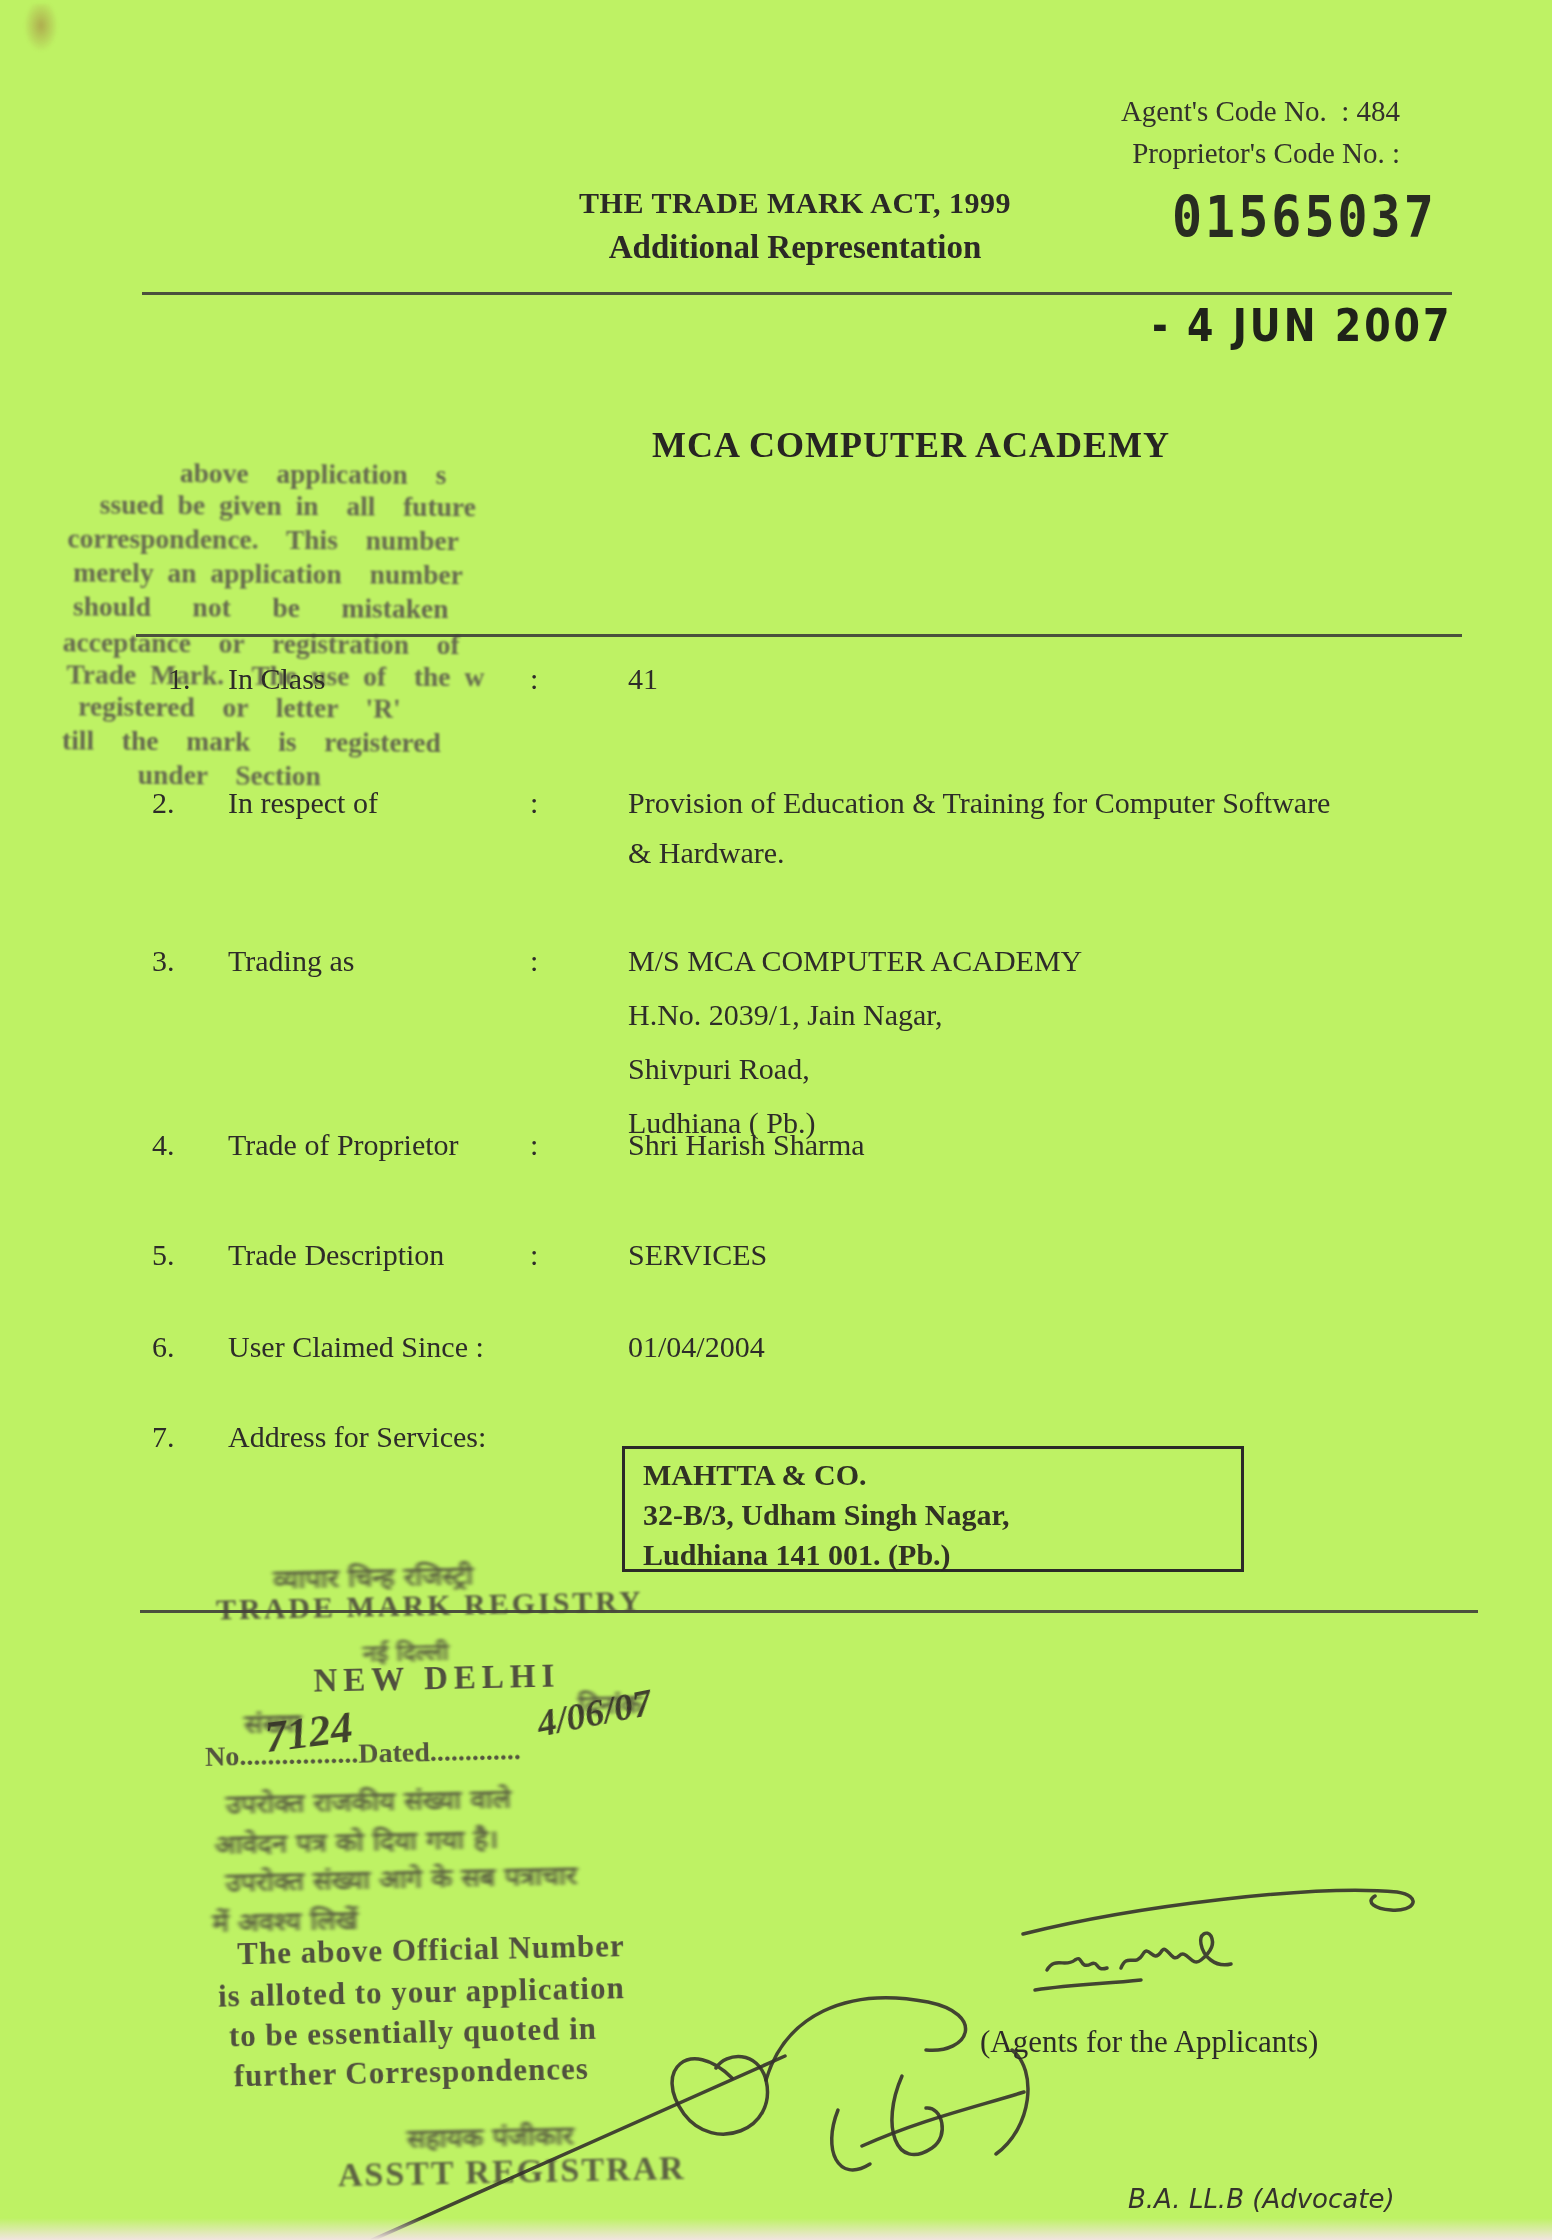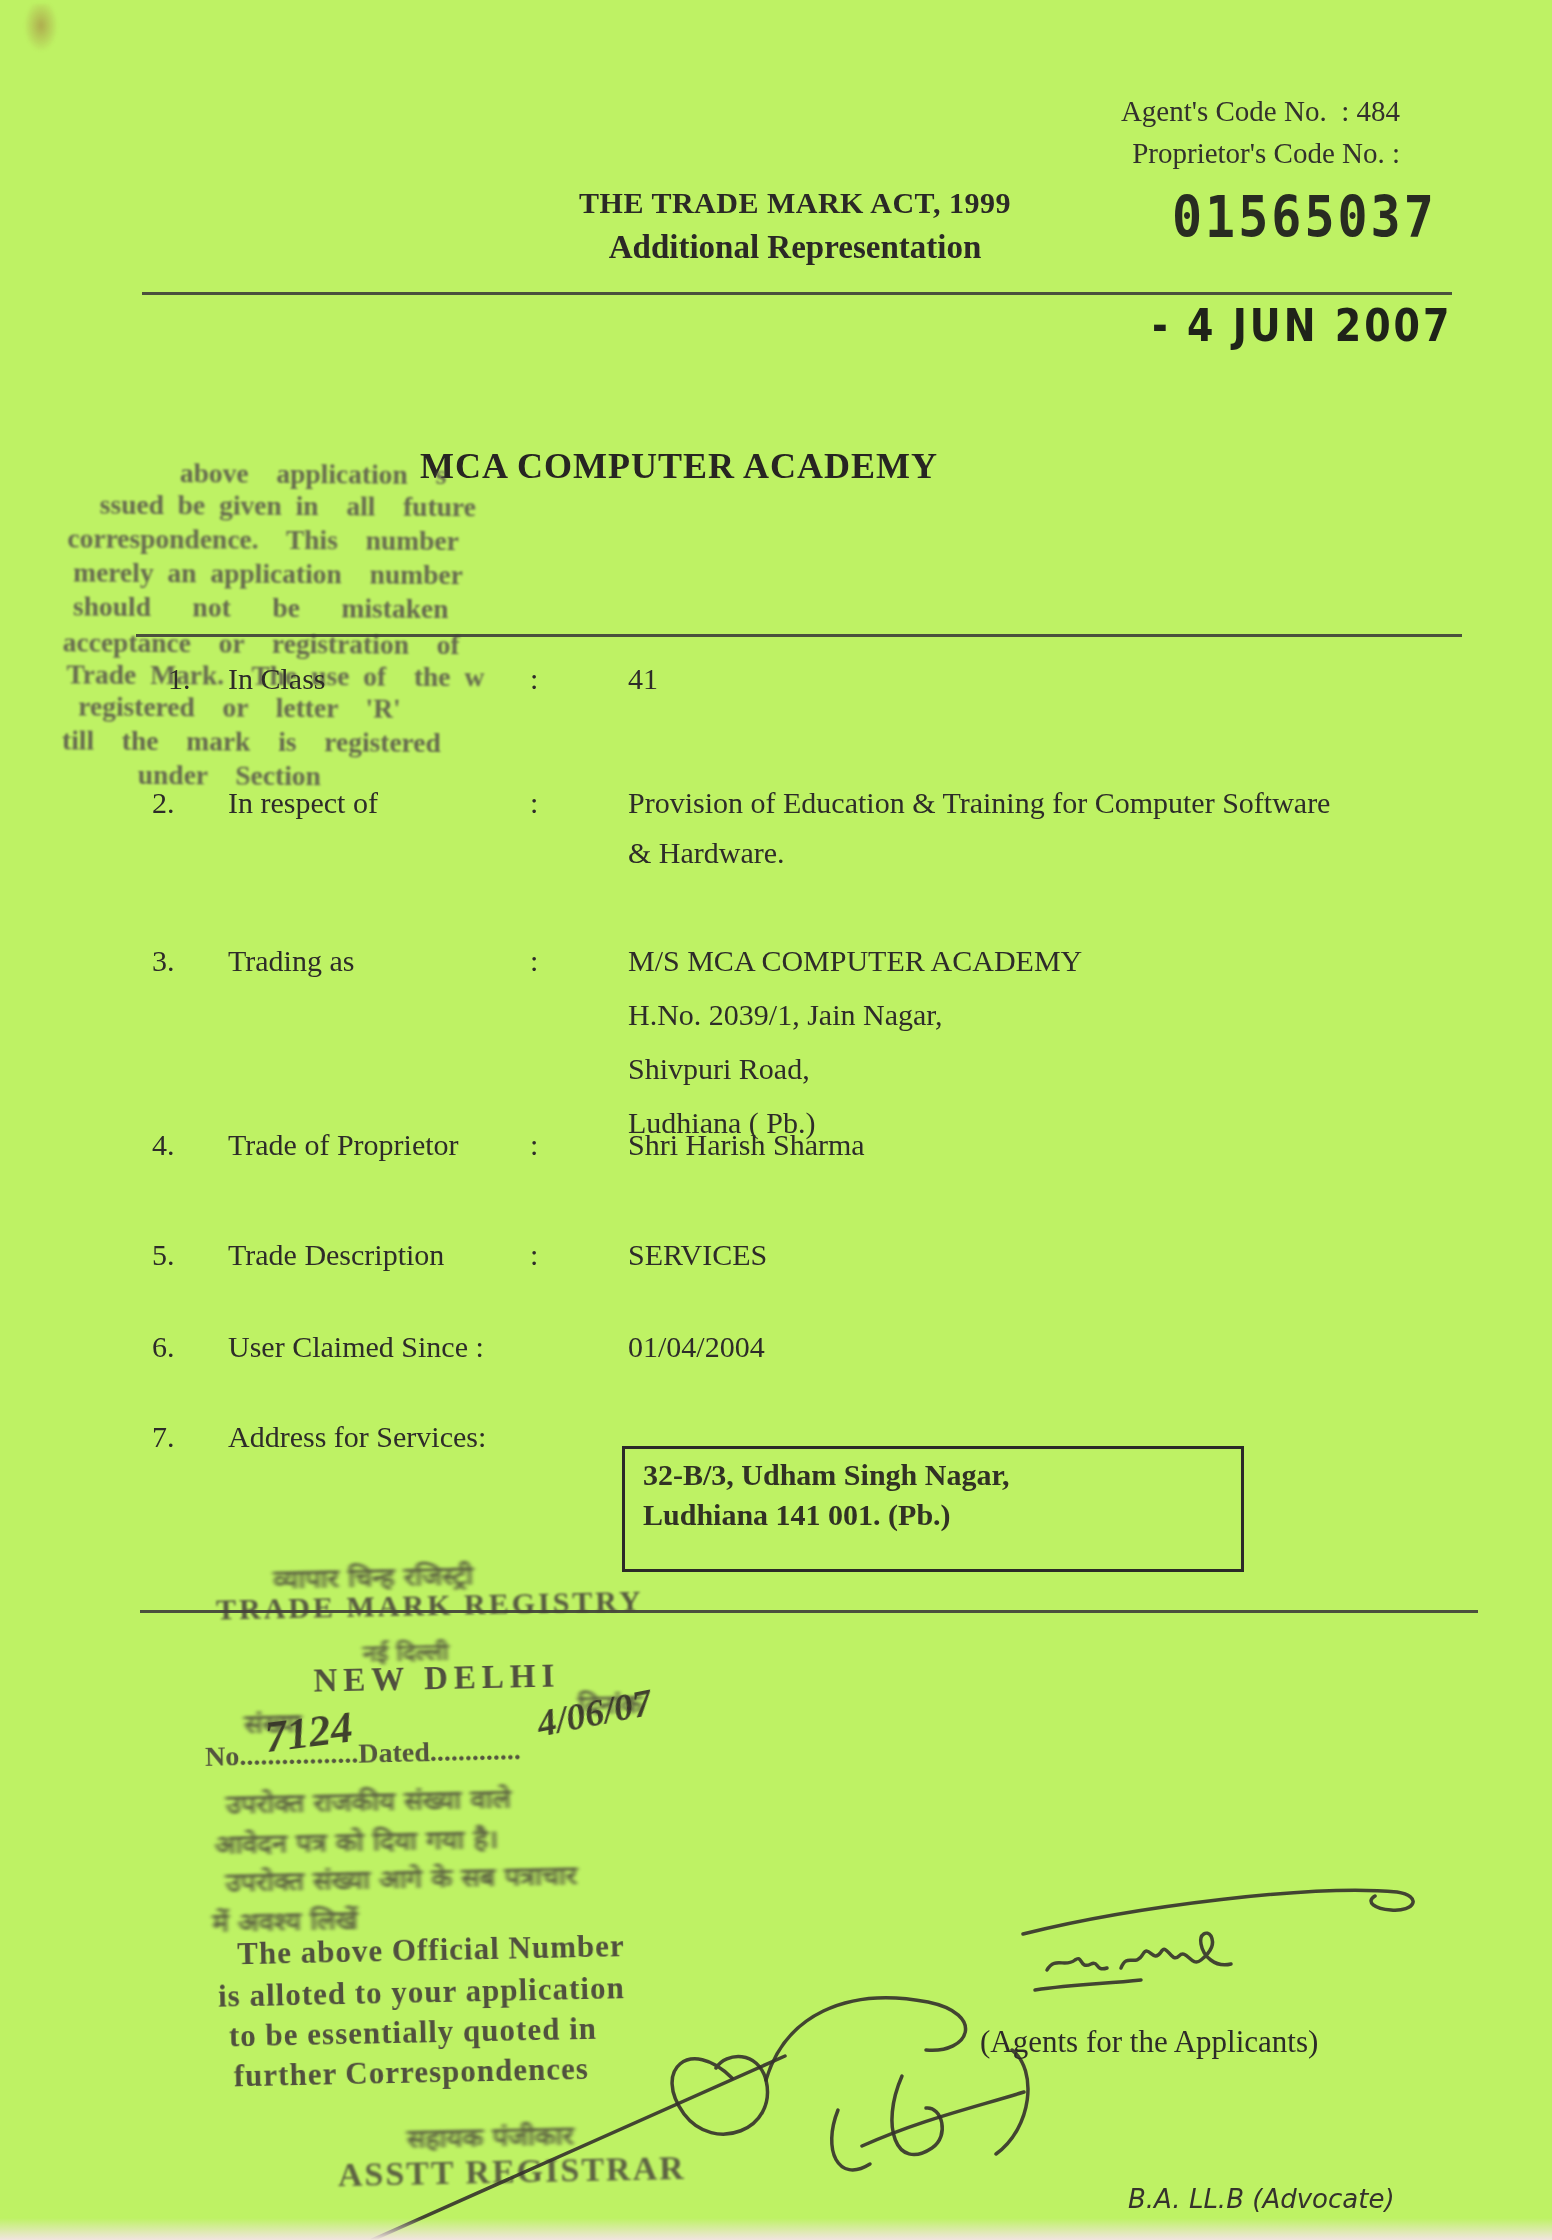--- a/index.html
+++ b/index.html
@@ -23,21 +23,21 @@
     font-size:50px;letter-spacing:3px;color:#1c1c1c;transform:scaleY(1.15);
     filter:blur(.4px);opacity:.92;
   }
   .datestamp{
     left:1152px;top:304px;font-family:"DejaVu Sans",sans-serif;font-weight:bold;
     font-size:38px;letter-spacing:3px;color:#141414;transform:scaleY(1.18);
     filter:blur(.3px);opacity:.93;
   }
   .rule{background:#3b3a38;height:3px;opacity:.88;}
 
-  .markname{left:420px;top:445px;width:750px;text-align:left;font-weight:bold;
+  .markname{left:420px;top:424px;width:750px;text-align:right;font-weight:bold;
     font-size:36px;letter-spacing:1px;color:#272522;}
 
   
   .overprint{left:42px;top:458px;width:500px;transform:rotate(.4deg);
     font-weight:600;font-size:27.5px;color:#57534b;filter:blur(1.1px);opacity:.86;
     word-spacing:7px;}
   .overprint span{position:absolute;white-space:pre;}
 
   
   .frow{left:0;top:0;width:1552px;font-size:30px;color:#2e2c29;}
@@ -162,20 +162,21 @@
     <span class="flabel pre">User Claimed Since :</span>
     <span class="fval">01/04/2004</span>
   </div>
 
   <div class="abs frow" style="top:1420px;">
     <span class="fnum">7.</span>
     <span class="flabel">Address for Services:</span>
   </div>
 
   <div class="abs agentbox">
+    <span class="blk">MAHTTA &amp; CO.</span>
     <span class="blk">32-B/3, Udham Singh Nagar,</span>
     <span class="blk">Ludhiana 141 001. (Pb.)</span>
   </div>
 
   <div class="abs rule" style="left:140px;top:1610px;width:1338px;"></div>
 
   <div class="abs registry">
     <span class="hi" style="left:130px;top:8px">व्यापार चिन्ह रजिस्ट्री</span>
     <span class="rg-title" style="left:72px;top:40px">TRADE MARK REGISTRY</span>
     <span class="hi" style="left:218px;top:86px;font-size:24px">नई दिल्ली</span>

